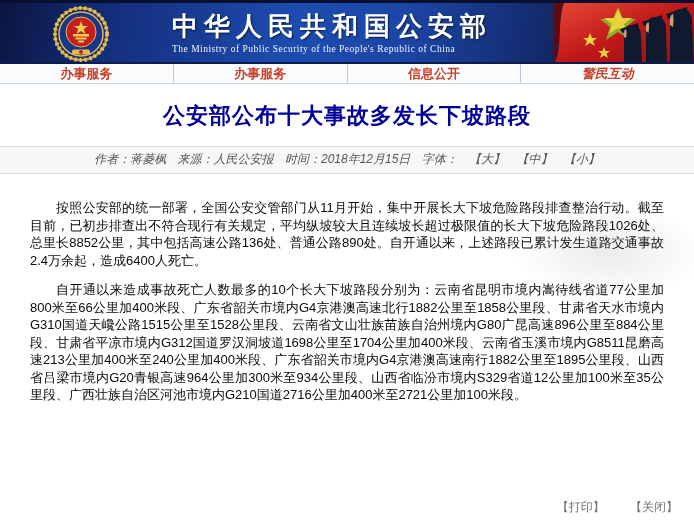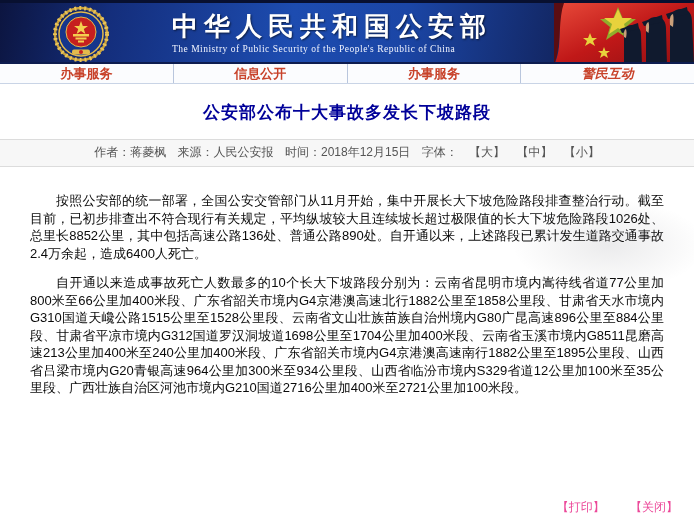--- a/index.html
+++ b/index.html
@@ -73,34 +73,35 @@
     border-right: 1px solid #b9c6dd;
     cursor: pointer;
   }
   .nav-item:last-child { border-right: none; font-style: italic; }
 
   
   .article { position: relative; }
   .article-title {
     margin-top: 17px;
     text-align: center;
-    font-size: 17px;
+    font-size: 22px;
     font-weight: bold;
     color: #000099;
     letter-spacing: 1px;
   }
   .article-meta {
     margin-top: 15px;
     padding: 4px 0 5px 0;
     background: #f7f7f7;
     border-top: 1px solid #dcdcdc;
     border-bottom: 1px solid #dcdcdc;
     text-align: center;
     font-size: 12px;
     color: #555555;
+    font-style: italic;
   }
   .article-meta .sep { display: inline-block; width: 8px; }
   .font-size-btn {
     color: #555555;
     text-decoration: none;
     margin-left: 8px;
     cursor: pointer;
   }
   .article-body { position: relative; }
   .watermark {
@@ -120,21 +121,21 @@
   }
   .article-body p:first-of-type { margin-top: 25px; }
 
   
   .article-actions {
     position: absolute;
     right: 16px; bottom: 12px;
     font-size: 12px;
   }
   .action-link {
-    color: #ec4899;
+    color: #737373;
     text-decoration: none;
     margin-left: 22px;
     cursor: pointer;
   }
 </style>
 </head>
 <body>
 
 <div id="page">
 
@@ -185,22 +186,22 @@
           <path d="M70,34 C69.5,30 70,27 72,26 C73,29 72.5,32 72,35 Z"></path>
           <path d="M92,28 C91.5,23 92,20 94.5,19 C95.5,22 95,26 94.5,30 Z"></path>
           <path d="M116,22 C115.5,16 116,12 119,11 C120,15 119.5,19 119,24 Z"></path>
         </g>
       </svg>
     </div>
   </div>
 
   <div class="main-nav">
     <a class="nav-item">办事服务</a>
+    <a class="nav-item">办事服务</a>
     <a class="nav-item">信息公开</a>
-    <a class="nav-item">办事服务</a>
     <a class="nav-item">警民互动</a>
   </div>
 
   <div class="article">
     <h2 class="article-title">公安部公布十大事故多发长下坡路段</h2>
 
     <div class="article-meta">
       <span>作者：</span><span>蒋菱枫</span><span class="sep"></span>
       <span>来源：</span><span>人民公安报</span><span class="sep"></span>
       <span>时间：</span><span>2018年12月15日</span><span class="sep"></span>

